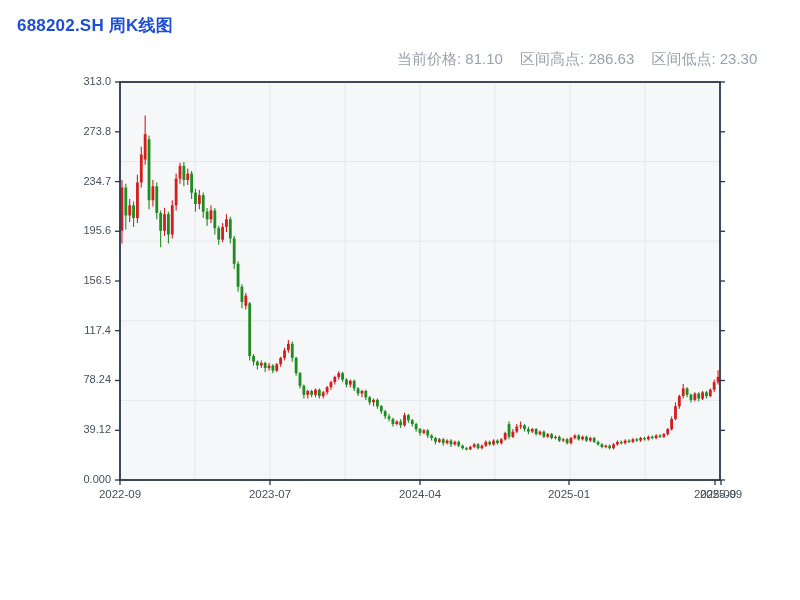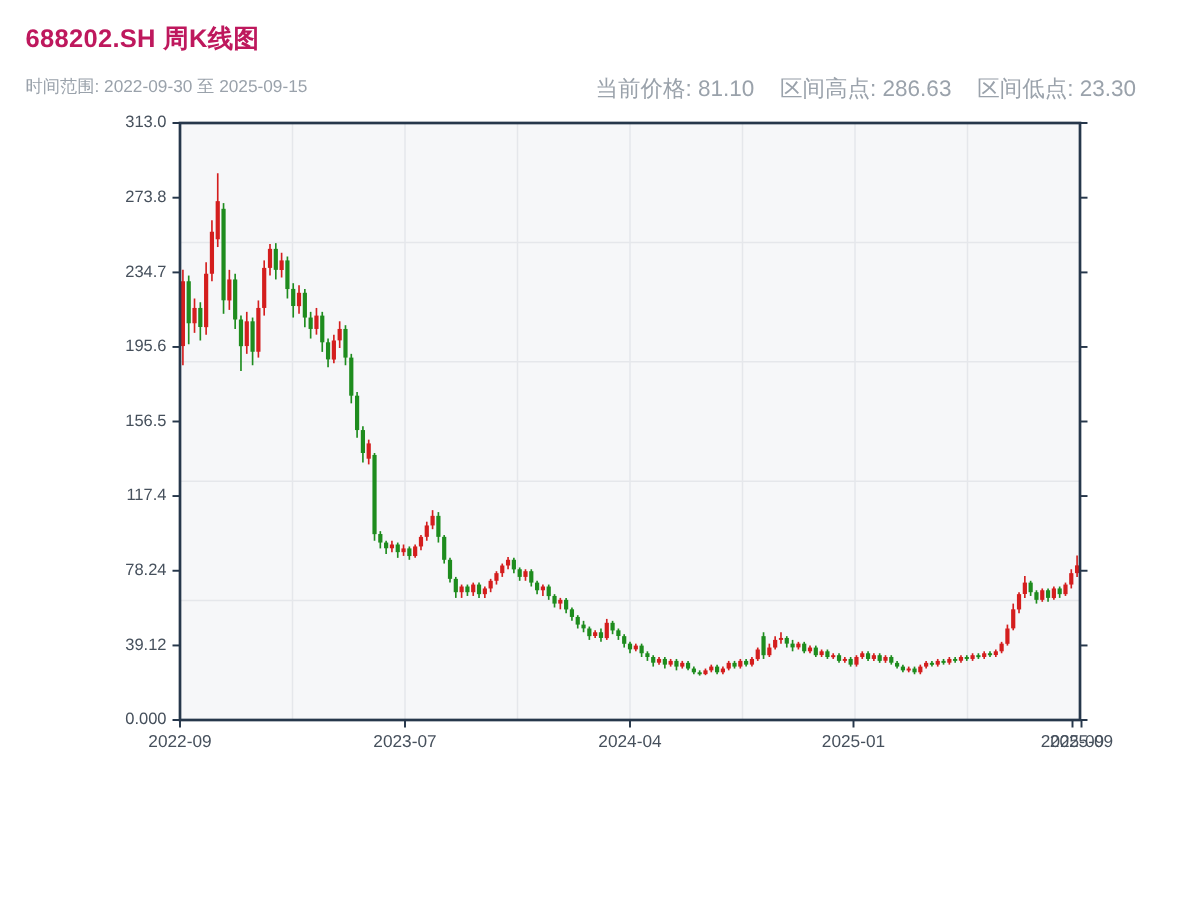--- a/index.html
+++ b/index.html
@@ -1,30 +1,29 @@
 <!DOCTYPE html>
 <html><head>
 <meta charset="utf-8">
 <style>
   html,body{margin:0;padding:0;background:#ffffff;}
   #stage{position:relative;width:800px;height:600px;background:#ffffff;overflow:hidden;
          font-family:"Liberation Sans","DejaVu Sans",sans-serif;}
   .title{position:absolute;left:17px;top:14px;font-size:17px;font-weight:600;
-         color:#be185d;letter-spacing:.2px;}
+         color:#1d4ed8;letter-spacing:.2px;}
   .subtitle{position:absolute;left:17px;top:50px;font-size:11.5px;color:#9aa2ab;}
   .stats{position:absolute;left:397px;top:50px;font-size:15px;color:#9aa2ab;white-space:nowrap;}
   .stats span.pair{margin-right:13px;}
   #chart-svg{position:absolute;left:0;top:0;}
 </style>
 </head>
 <body>
 
 <div id="stage">
   <div class="title">688202.SH 周K线图</div>
-  <div class="subtitle">时间范围: 2022-09-30 至 2025-09-15</div>
   <div class="stats">
     <span class="pair">当前价格: 81.10</span>
     <span class="pair">区间高点: 286.63</span>
     <span class="pair">区间低点: 23.30</span>
   </div>
   <svg id="chart-svg" width="800" height="600">
       <rect x="120" y="82" width="600" height="398" fill="#f6f7f9"></rect>
       <line x1="195" y1="82" x2="195" y2="480" stroke="#e5e7eb" stroke-width="1"></line>
       <line x1="270" y1="82" x2="270" y2="480" stroke="#e5e7eb" stroke-width="1"></line>
       <line x1="345" y1="82" x2="345" y2="480" stroke="#e5e7eb" stroke-width="1"></line>

